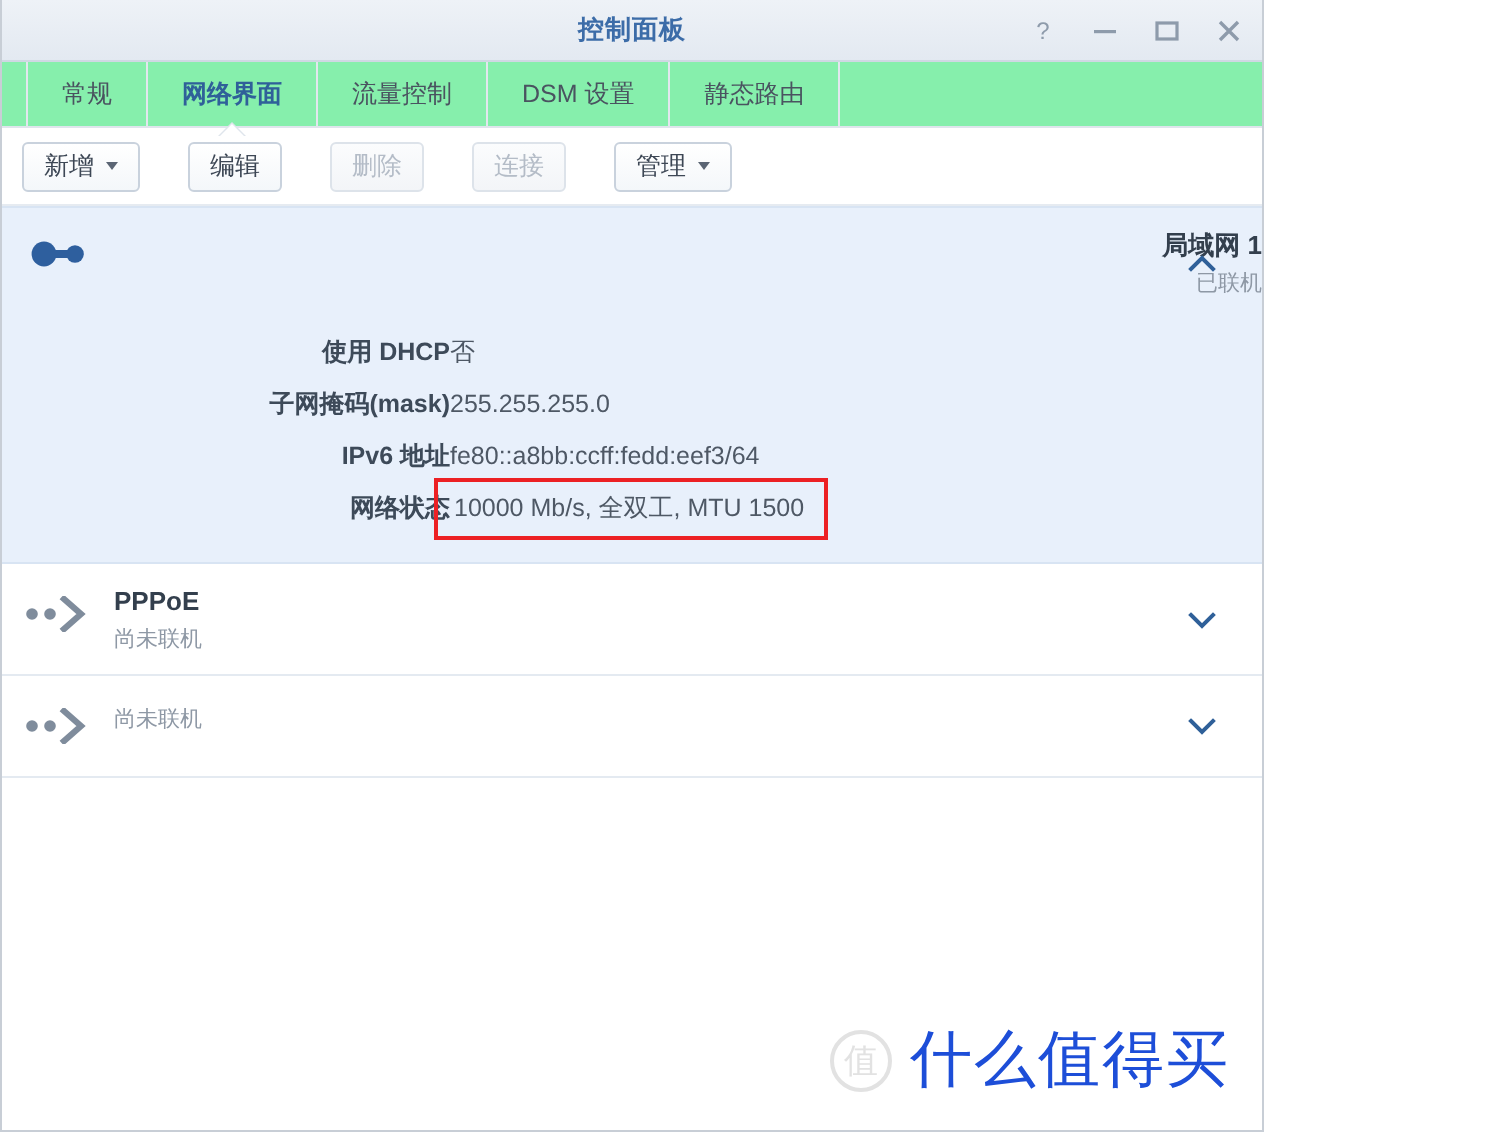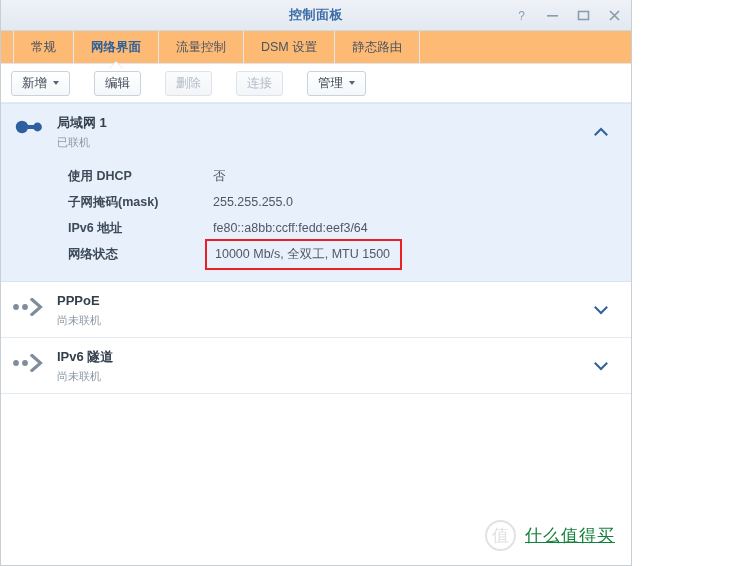--- a/index.html
+++ b/index.html
@@ -58,21 +58,21 @@
     justify-content: center;
     color: #8e9bab;
     cursor: pointer;
   }
   .win-btn svg { display: block; }
 
   
   .tabbar {
     position: relative;
     height: 33px;
-    background: #fdba74;
+    background: #86efac;
     display: flex;
     align-items: stretch;
     padding-left: 12px;
     border-bottom: 1px solid #dfe5ec;
     box-sizing: border-box;
   }
   .tab {
     display: flex;
     align-items: center;
     padding: 0 17px;
@@ -156,20 +156,21 @@
   }
   .ifpanel {
     position: relative;
     border-bottom: 1px solid #e4eaf1;
     box-sizing: border-box;
   }
   .ifpanel.expanded {
     background: #e8f0fb;
     border-top: 1px solid #d8e4f3;
     border-bottom: 1px solid #d8e4f3;
+    text-align: right;
   }
   .ifhead {
     display: flex;
     align-items: flex-start;
     padding: 11px 0 9px 0;
     position: relative;
     cursor: pointer;
     min-height: 30px;
   }
   .ificon {
@@ -198,21 +199,21 @@
     right: 22px;
     top: 50%;
     margin-top: -7px;
     width: 16px;
     height: 14px;
     cursor: pointer;
   }
 
   
   .details {
-    padding: 4px 0 14px 0;
+    padding: 4px 0 14px 12px;
   }
   .drow {
     display: flex;
     align-items: center;
     height: 26px;
     font-size: 12.5px;
   }
   .dlabel {
     width: 212px;
     flex: 0 0 212px;
@@ -249,24 +250,23 @@
     border-radius: 50%;
     border: 2px solid #e2e2e2;
     color: #e2e2e2;
     font-size: 17px;
     display: flex;
     align-items: center;
     justify-content: center;
     box-sizing: border-box;
   }
   .wm-text {
-    font-size: 17px;
-    color: #15803d;
+    font-size: 31px;
+    color: #1d4ed8;
     letter-spacing: 1px;
-    text-decoration: underline;
   }
 </style>
 </head>
 <body>
 
 <div class="window">
 
   <div class="titlebar">
     <div class="title-text">控制面板</div>
     <div class="win-controls">
@@ -398,21 +398,20 @@
     <div class="ifpanel">
       <div class="ifhead">
         <div class="ificon">
           <svg width="34" height="18" viewBox="0 0 34 18">
             <circle cx="4" cy="9" r="2.9" fill="#7f8c9c"></circle>
             <circle cx="13" cy="9" r="2.9" fill="#7f8c9c"></circle>
             <path d="M20,1.5 L28.5,9 L20,16.5" fill="none" stroke="#7f8c9c" stroke-width="3.1" stroke-linecap="square"></path>
           </svg>
         </div>
         <div class="iftitles">
-          <div class="ifname">IPv6 隧道</div>
           <div class="ifstatus">尚未联机</div>
         </div>
         <div class="chev">
           <svg width="16" height="14" viewBox="0 0 16 14">
             <path d="M2.5,4.5 L8,10 L13.5,4.5" fill="none" stroke="#2f6099" stroke-width="2" stroke-linecap="square"></path>
           </svg>
         </div>
       </div>
     </div>
 

